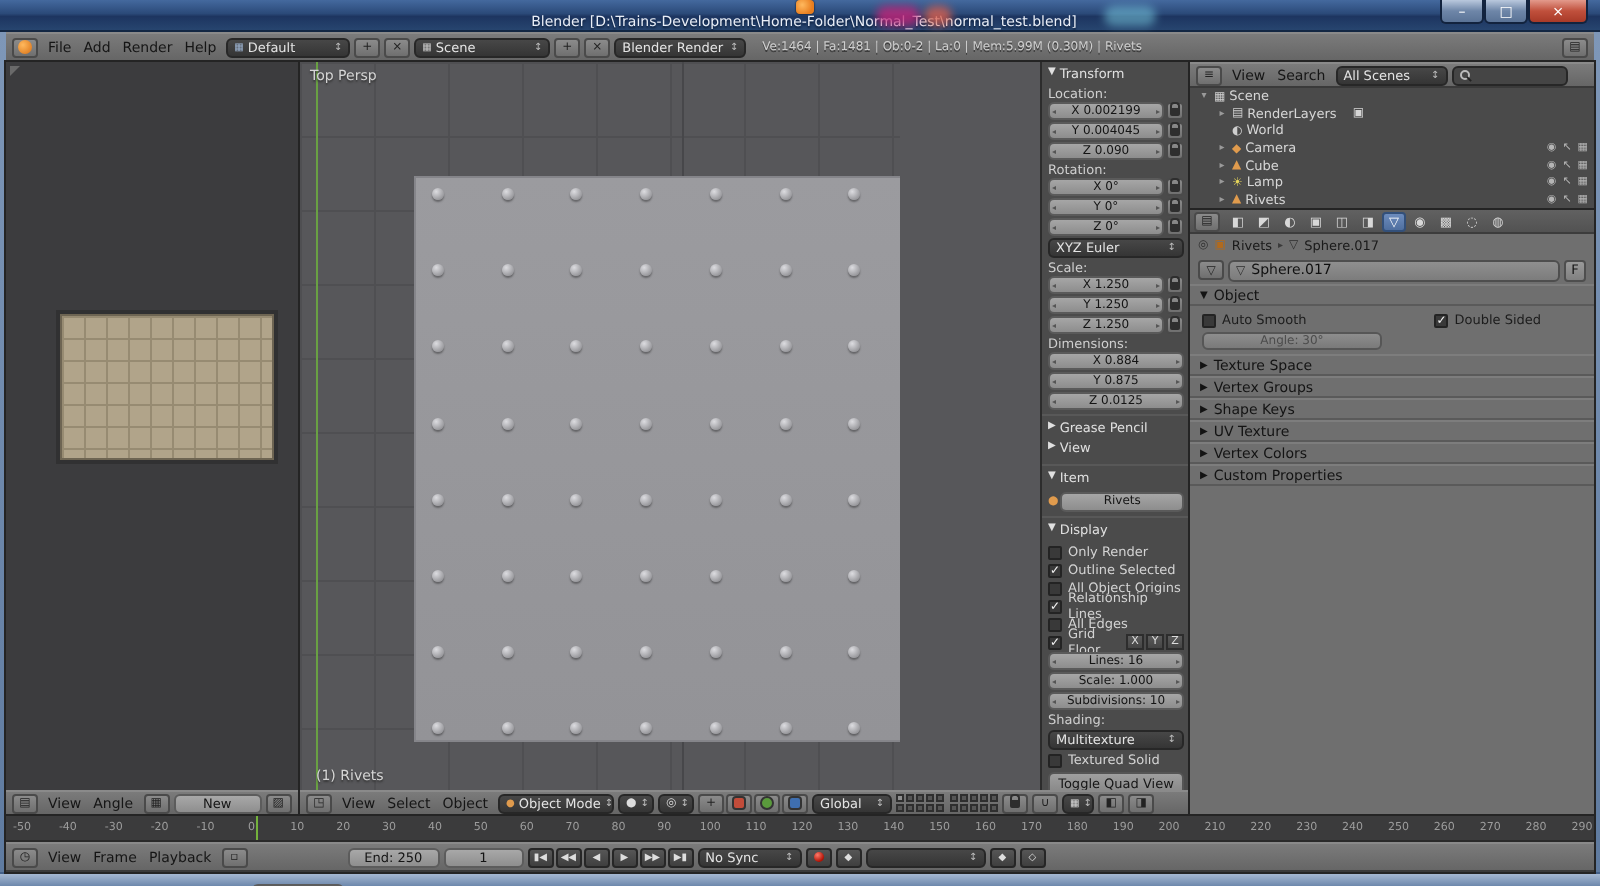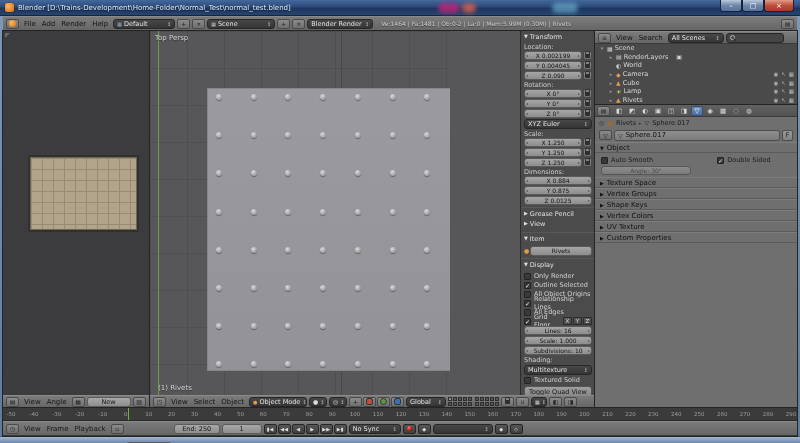--- a/index.html
+++ b/index.html
@@ -2,21 +2,21 @@
 <html><head>
 <meta charset="utf-8">
 <style>
   html,body{margin:0;padding:0;width:800px;height:443px;overflow:hidden;
     font-family:"DejaVu Sans",sans-serif;background:#c9d4e4;}
   *{box-sizing:border-box;}
   .win{position:absolute;inset:0;}
   
   .titlebar{position:absolute;left:0;top:0;right:0;height:16px;
     background:linear-gradient(#44699e,#2b4a79 45%,#1d3560 55%,#27456f);
-    border-bottom:1px solid #132743;color:#e9eef7;display:flex;align-items:center;}
+    border-bottom:1px solid #132743;color:#e9eef7;display:flex;align-items:center;flex-direction:column;}
   .apptitle{font-size:7px;margin-left:4px;white-space:nowrap;text-shadow:0 1px 1px #0b1d38;}
   .appicon{width:9px;height:9px;margin-left:5px;border-radius:2px;
     background:radial-gradient(circle at 35% 35%,#ffb95e,#e87d1e 70%);box-shadow:0 0 1px #000;}
   .blob{position:absolute;top:3px;height:10px;border-radius:5px;filter:blur(2px);opacity:.8;}
   .capbtns{position:absolute;right:6px;top:0;display:flex;}
   .cap{width:22px;height:12px;border:1px solid #12233e;border-top:none;
     background:linear-gradient(#b9c8dd,#6e86a8 50%,#5a7396);color:#fff;font-size:7px;
     display:flex;align-items:center;justify-content:center;border-radius:0 0 3px 3px;}
   .cap.close{width:30px;background:linear-gradient(#e39a8c,#c0503c 50%,#a83a28);}
   .winborder-l,.winborder-r{position:absolute;top:16px;bottom:7px;width:3px;
@@ -710,25 +710,25 @@
         <div class="phdr">
           <span style="font-size: 5px;">▶</span>
           <span>Vertex Groups</span>
         </div>
         <div class="phdr">
           <span style="font-size: 5px;">▶</span>
           <span>Shape Keys</span>
         </div>
         <div class="phdr">
           <span style="font-size: 5px;">▶</span>
-          <span>Vertex Colors</span>
+          <span>UV Texture</span>
         </div>
         <div class="phdr">
           <span style="font-size: 5px;">▶</span>
-          <span>UV Texture</span>
+          <span>Vertex Colors</span>
         </div>
         <div class="phdr">
           <span style="font-size: 5px;">▶</span>
           <span>Custom Properties</span>
         </div>
       </div>
   </div>
 
   <div class="area" id="timeline">
     <div id="ruler">

